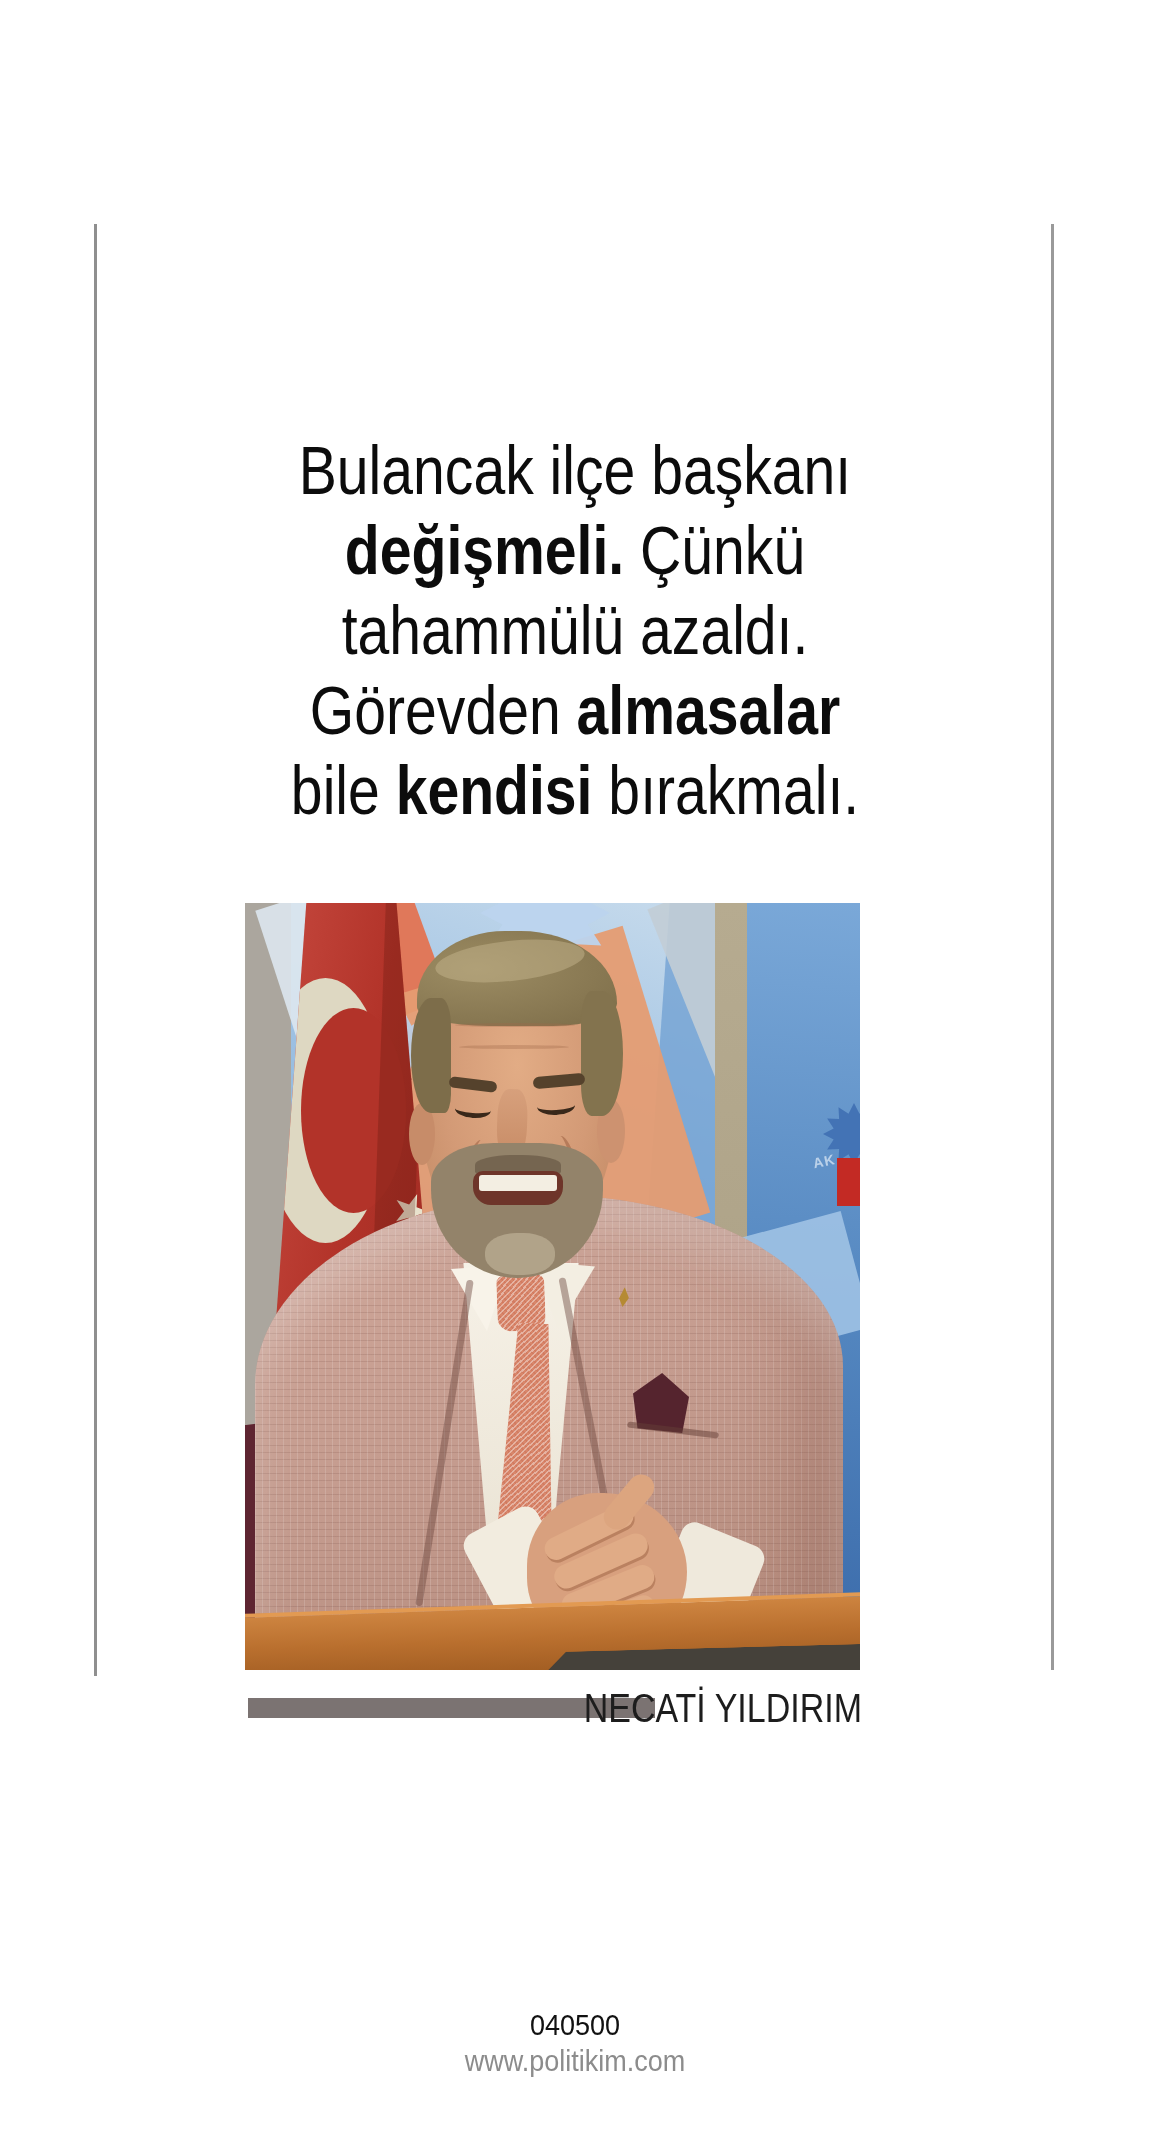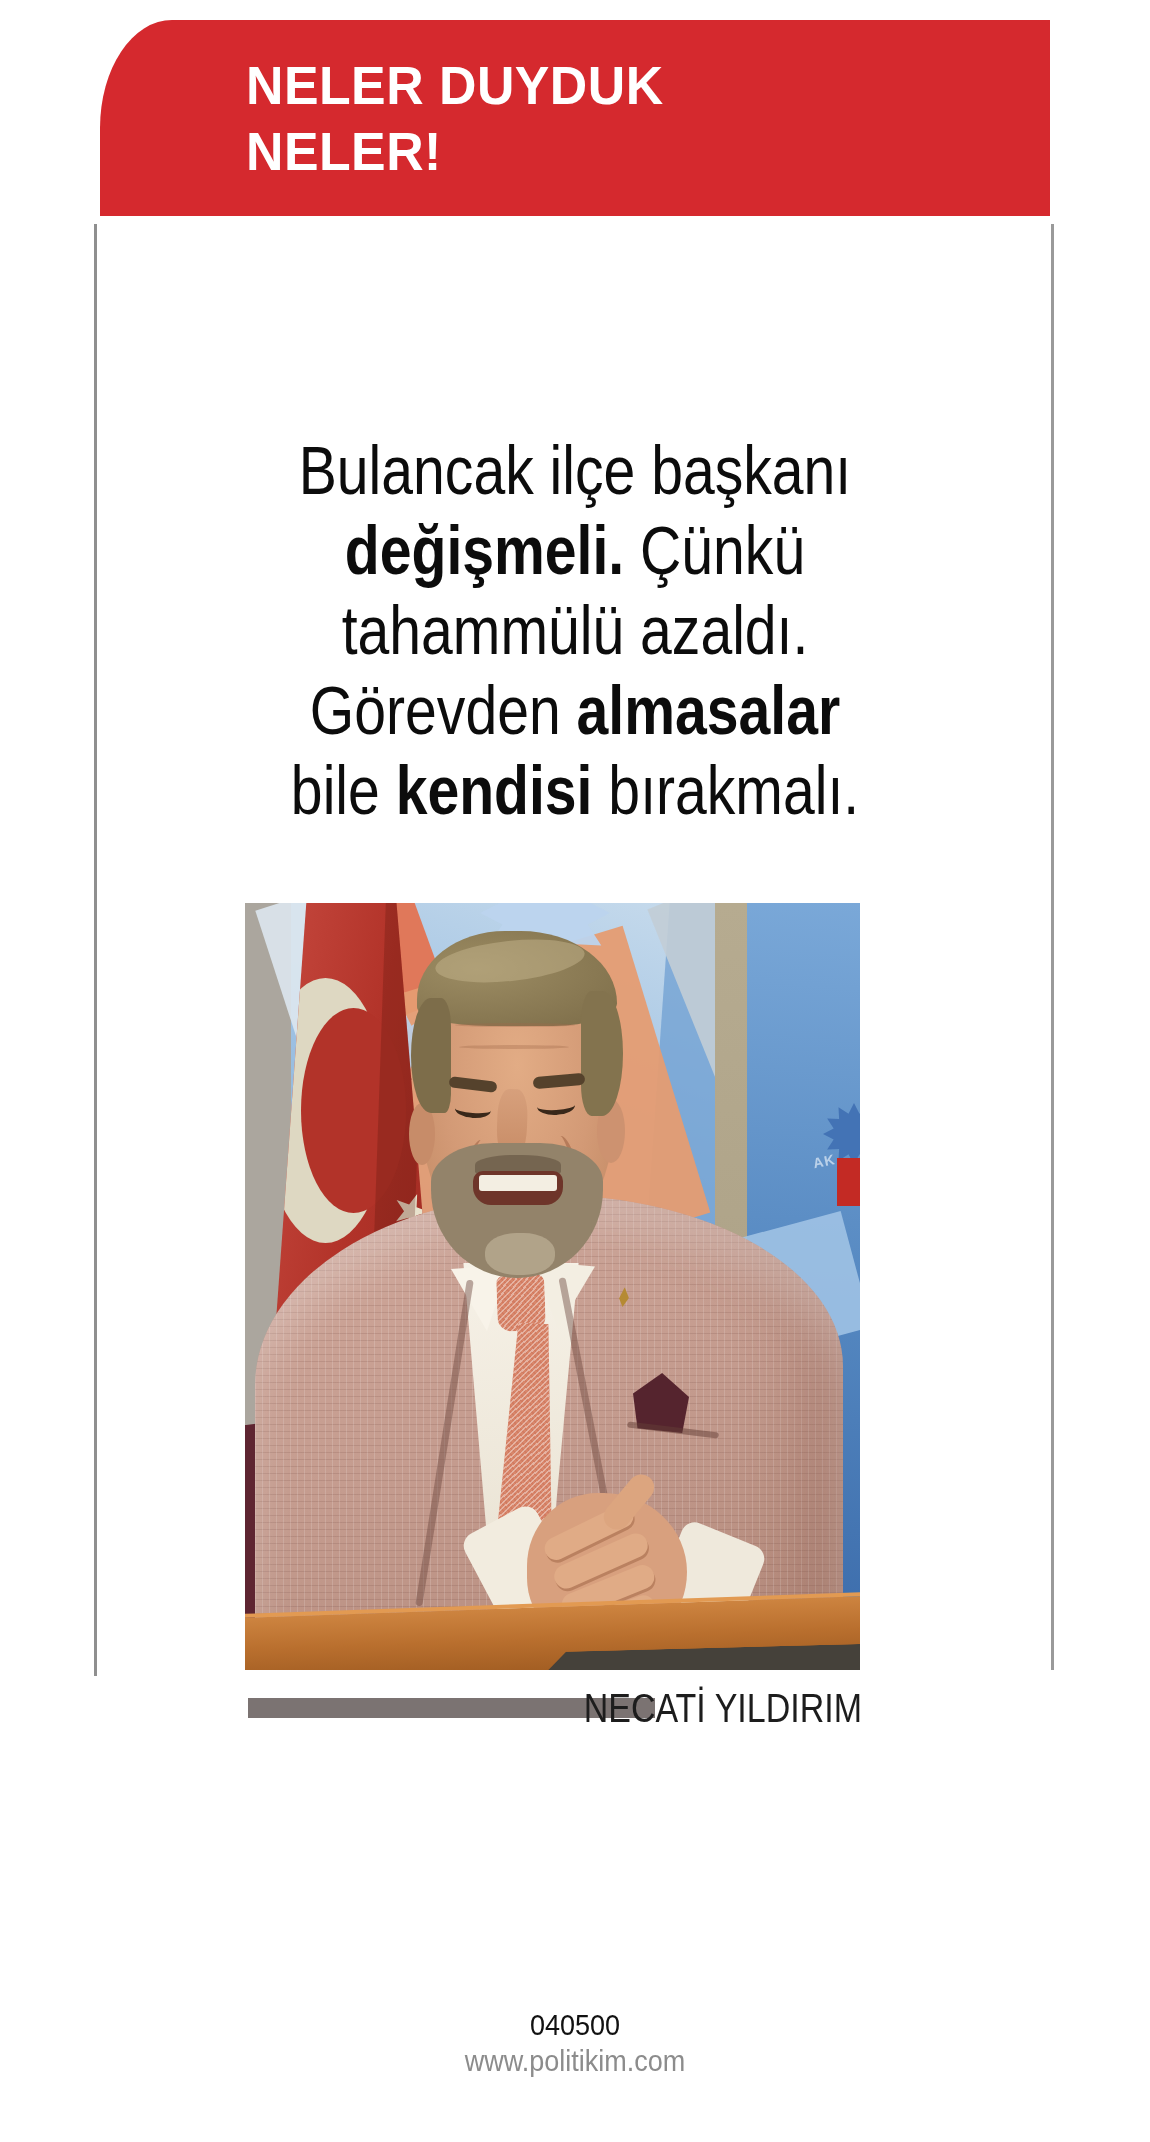--- a/index.html
+++ b/index.html
@@ -139,26 +139,20 @@
   .footer-code{left:96px;top:2008px;width:958px;text-align:center;font-size:30px;color:#111111;
                transform:scaleX(.9);}
   .footer-url{left:96px;top:2044px;width:958px;text-align:center;font-size:30px;color:#8c8c8c;
               transform:scaleX(.9);}
 </style>
 </head>
 <body>
 
 <div class="canvas">
 
-  <div class="abs banner" style="background: rgb(213, 41, 46);">
-    <div class="abs banner-text" style="left:146px;top:32px;position:absolute;">
-      <div>NELER DUYDUK</div>
-      <div>NELER!</div>
-    </div>
-  </div>
 
   <div class="abs rule rule-left"></div>
   <div class="abs rule rule-right"></div>
 
   <div class="abs quote-block" style="color: rgb(12, 12, 12);">
       <div class="quote-line"><span style="font-weight: 400;">Bulancak ilçe başkanı</span></div>
       <div class="quote-line"><span style="font-weight: 700;">değişmeli.</span><span style="font-weight: 400;"> Çünkü</span></div>
       <div class="quote-line"><span style="font-weight: 400;">tahammülü azaldı.</span></div>
       <div class="quote-line"><span style="font-weight: 400;">Görevden </span><span style="font-weight: 700;">almasalar</span></div>
       <div class="quote-line"><span style="font-weight: 400;">bile </span><span style="font-weight: 700;">kendisi</span><span style="font-weight: 400;"> bırakmalı.</span></div>

